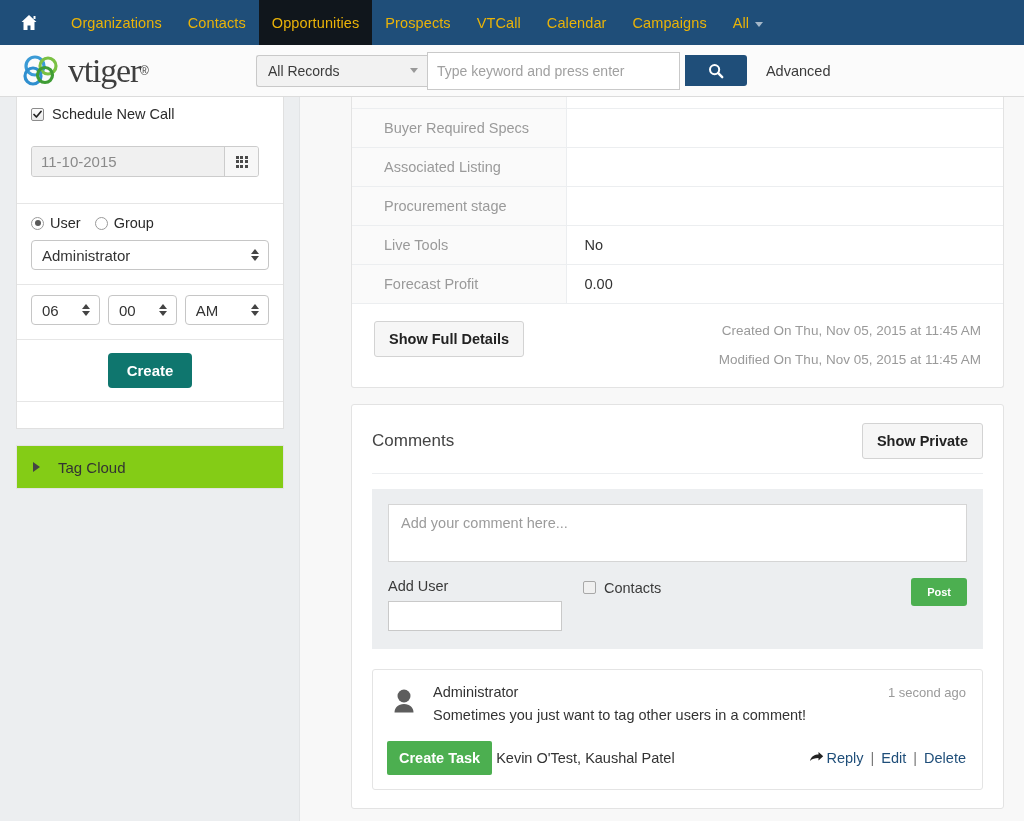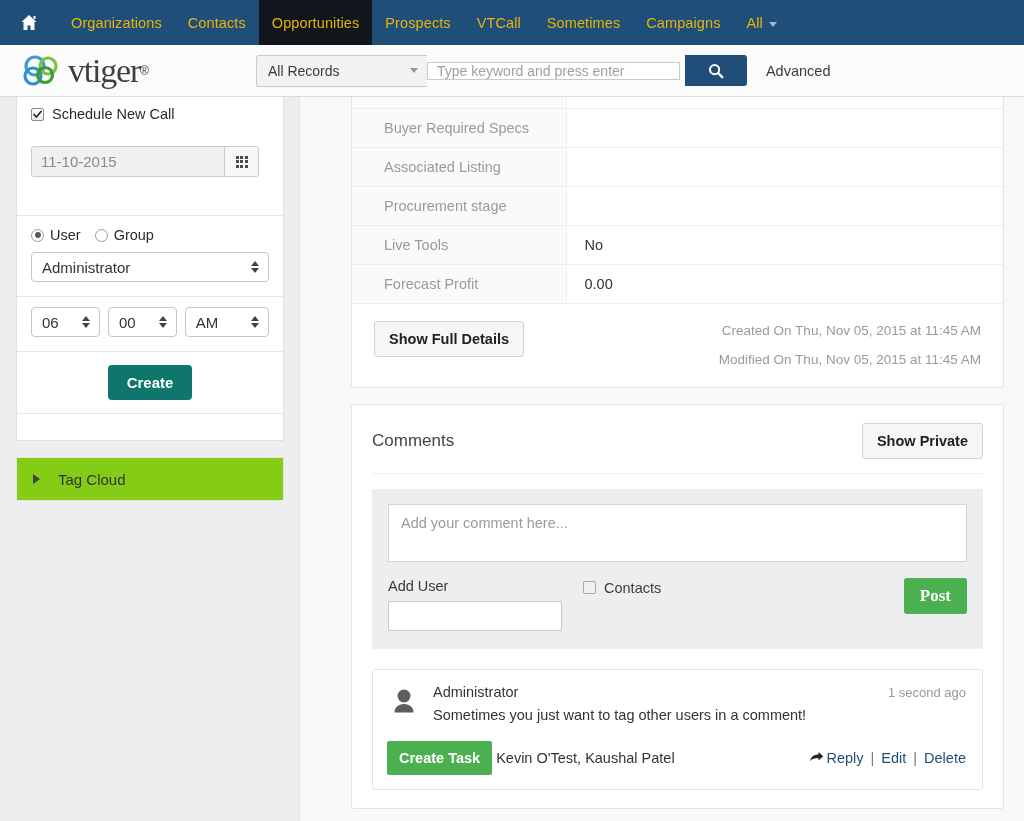--- a/index.html
+++ b/index.html
@@ -74,21 +74,21 @@
     font-size: 14px; color: #3b3b3b;
     cursor: pointer;
   }
   .sel-caret {
     width: 0; height: 0;
     border-left: 4px solid transparent;
     border-right: 4px solid transparent;
     border-top: 5px solid #999;
   }
   .search-input {
-    width: 253px; height: 18px;
+    width: 253px; height: 38px;
     border: 1px solid #c9c9c9;
     background: #fff;
     font-size: 14px; color: #c2410c;
     padding: 0 9px;
     outline: none;
     font-family: "Liberation Sans", sans-serif;
   }
   .search-input::placeholder { color: #a0a0a0; }
   .search-btn {
     width: 62px; height: 31px;
@@ -143,21 +143,21 @@
     border: 1px solid #8c8c8c;
     background: linear-gradient(#fdfdfd,#e9e9e9);
     border-radius: 2px;
     margin-right: 8px;
     display: flex; align-items: center; justify-content: center;
     flex: none;
   }
   .cbox svg { display:block; }
   .chk-label { font-size: 14.5px; color: #2b2b2b; }
 
-  .date-row { padding: 14px 14px 38px; }
+  .date-row { padding: 14px 14px 26px; }
   .date-field {
     display: flex; height: 31px;
     border: 1px solid #ccc;
     border-radius: 3px;
     overflow: hidden;
     background: #f0f0f0;
     width: 228px;
   }
   .date-text {
     flex: 1;
@@ -343,23 +343,23 @@
     width: 13px; height: 13px;
     border: 1px solid #a8a8a8;
     background: #f0f0f0;
     border-radius: 2px;
     margin-right: 8px;
   }
   .private-lbl { font-size: 14.5px; color: #3a3a3a; }
   .post-wrap { margin-left: auto; padding-top: 0; }
   .btn-post {
     background: #4caf50; border: none; color: #fff;
-    font-size: 17px; font-weight: bold;
+    font-size: 11px; font-weight: bold;
     padding: 8px 16px; border-radius: 3px; cursor: pointer;
-    font-family: Liberation Serif, serif;
+    font-family: Liberation Sans, sans-serif;
   }
 
   .comment-card {
     border: 1px solid #e4e4e4;
     border-radius: 3px;
     margin-top: 20px;
     padding: 14px 16px 14px 14px;
     background: #fff;
   }
   .c-top { display: flex; }
@@ -404,21 +404,21 @@
   <div class="nav-item active">
       <span>Opportunities</span>
     </div>
   <div class="nav-item">
       <span>Prospects</span>
     </div>
   <div class="nav-item">
       <span>VTCall</span>
     </div>
   <div class="nav-item">
-      <span>Sometimes</span>
+      <span>Calendar</span>
     </div>
   <div class="nav-item">
       <span>Campaigns</span>
     </div>
   <div class="nav-item">
     <span>All</span>
     <span class="nav-caret"></span>
   </div>
 </div>
 

